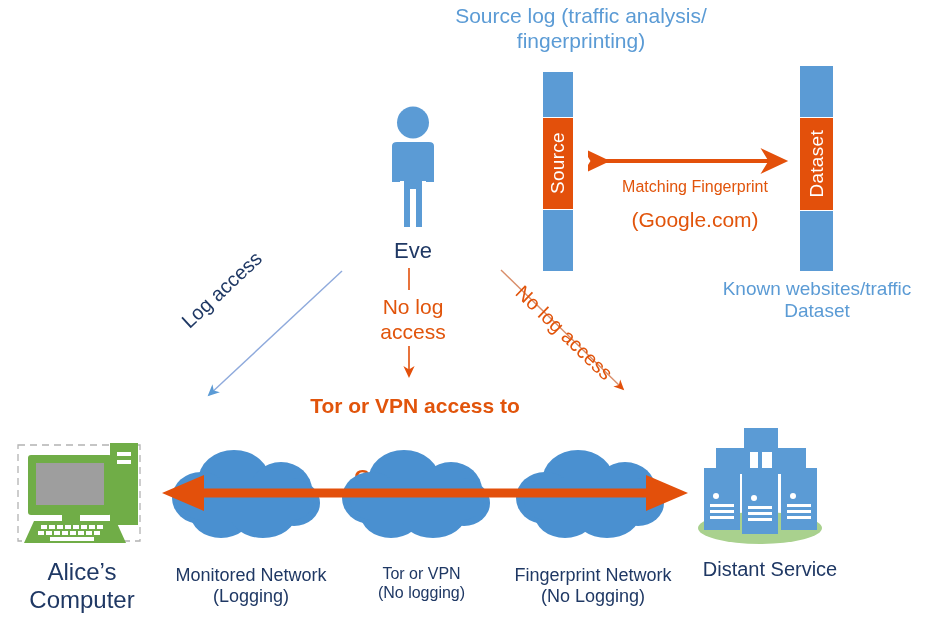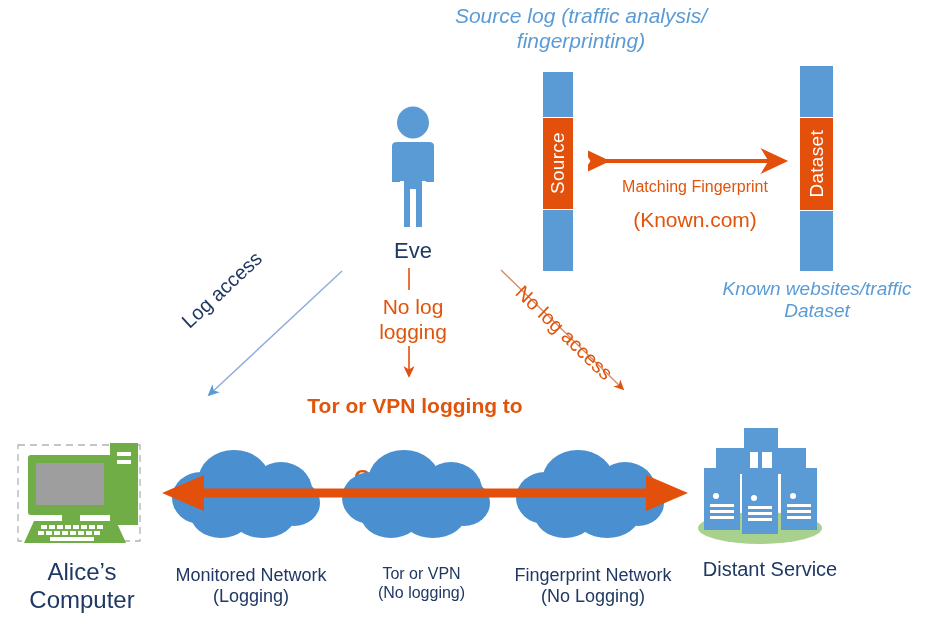--- a/index.html
+++ b/index.html
@@ -2,21 +2,21 @@
 <html><head>
 <meta charset="utf-8">
 <style>
   html,body{margin:0;padding:0;background:#ffffff;}
   body{width:951px;height:627px;position:relative;overflow:hidden;
        font-family:"Liberation Sans","DejaVu Sans",sans-serif;}
   .abs{position:absolute;}
   .txt{position:absolute;text-align:center;line-height:1.18;white-space:pre-line;}
 
   
-  .t-lightblue{color:#5B9BD5;font-style:italic;}
+  .t-lightblue{color:#5B9BD5;}
   .t-darkblue{color:#1F3864;}
   .t-orange{color:#E1540B;}
   .t-orange-bold{color:#E1540B;font-weight:bold;}
 
   
   .bar{position:absolute;background:#5B9BD5;}
   .bar-seg{position:absolute;background:#E3500B;display:flex;align-items:center;justify-content:center;}
   .bar-seg span{color:#ffffff;font-size:19px;
       writing-mode:vertical-rl;text-orientation:mixed;transform:rotate(180deg);
       letter-spacing:.3px;}
@@ -56,21 +56,21 @@
       <path d="M0,0.4 L6.6,3.5 L0,6.6 L1.9,3.5 Z" fill="#E3500B"></path>
     </marker>
     <marker id="arrHeadL" markerWidth="7" markerHeight="7" refX="5.6" refY="3.5" orient="auto">
       <path d="M0,0.4 L6.6,3.5 L0,6.6 L1.9,3.5 Z" fill="#E3500B"></path>
     </marker>
   </defs>
   <line x1="18" y1="21" x2="196" y2="21" stroke="#E3500B" stroke-width="4.2" marker-end="url(#arrHeadR)" marker-start="url(#arrHeadL)"></line>
 </svg>
 
 <div class="txt t-orange" style="left:565px;top:178px;width:260px;font-size:16px;">Matching Fingerprint</div>
-<div class="txt t-orange" style="left:565px;top:208px;width:260px;font-size:21px;">(Known.com)</div>
+<div class="txt t-orange" style="left:565px;top:208px;width:260px;font-size:21px;">(Google.com)</div>
 
 <div class="txt t-lightblue" style="left:683px;top:278px;width:268px;font-size:19px;">Known websites/traffic
 Dataset</div>
 
 <svg class="abs" style="left:378px;top:105px;" width="70" height="130" viewBox="0 0 70 130">
   <circle cx="35" cy="17.5" r="16" fill="#5B9BD5"></circle>
   <path d="M14 41 Q14 37 19 37 L51 37 Q56 37 56 41 L56 76 L44 76 L44 122 L38 122 L38 84 L32 84 L32 122 L26 122 L26 76 L14 76 Z" fill="#5B9BD5"></path>
   <rect x="14" y="41" width="8" height="36" fill="#5B9BD5"></rect>
   <rect x="48" y="41" width="8" height="36" fill="#5B9BD5"></rect>
 </svg>
@@ -80,42 +80,42 @@
   <defs>
     <marker id="arrBlue" markerWidth="9" markerHeight="9" refX="7" refY="4.5" orient="auto">
       <path d="M0,0.6 L8.4,4.5 L0,8.4 L2.4,4.5 Z" fill="#5B9BD5"></path>
     </marker>
   </defs>
   <line x1="157" y1="6" x2="24" y2="130" stroke="#8FAADC" stroke-width="1.4" marker-end="url(#arrBlue)"></line>
 </svg>
 <div class="rot t-darkblue" style="left:222px;top:290px;font-size:20px;transform:rotate(-43deg) translate(-50%,-50%);">Log access</div>
 
 <div class="txt t-orange" style="left:348px;top:295px;width:130px;font-size:21px;">No log
-logging</div>
+access</div>
 <svg class="abs" style="left:398px;top:268px;" width="22" height="122" viewBox="0 0 22 122">
   <defs>
     <marker id="arrOrDn" markerWidth="8" markerHeight="8" refX="6.2" refY="4" orient="auto">
       <path d="M0,0.5 L7.4,4 L0,7.5 L2.1,4 Z" fill="#E3500B"></path>
     </marker>
   </defs>
   <line x1="11" y1="0" x2="11" y2="22" stroke="#E3500B" stroke-width="1.6"></line>
   <line x1="11" y1="78" x2="11" y2="108" stroke="#E3500B" stroke-width="1.6" marker-end="url(#arrOrDn)"></line>
 </svg>
 
 <svg class="abs" style="left:495px;top:263px;" width="155" height="145" viewBox="0 0 155 145">
   <defs>
     <marker id="arrOr2" markerWidth="8" markerHeight="8" refX="6.2" refY="4" orient="auto">
       <path d="M0,0.5 L7.4,4 L0,7.5 L2.1,4 Z" fill="#E3500B"></path>
     </marker>
   </defs>
   <line x1="6" y1="7" x2="128" y2="126" stroke="#D98E6A" stroke-width="1.4" marker-end="url(#arrOr2)"></line>
 </svg>
 <div class="rot t-orange" style="left:564px;top:333px;font-size:20px;transform:rotate(44deg) translate(-50%,-50%);">No log access</div>
 
-<div class="txt t-orange-bold" style="left:280px;top:394px;width:270px;font-size:21px;">Tor or VPN logging to</div>
+<div class="txt t-orange-bold" style="left:280px;top:394px;width:270px;font-size:21px;">Tor or VPN access to</div>
 <div class="txt t-orange-bold" style="left:280px;top:421px;width:270px;font-size:21px;margin-top:44px;">Google.com</div>
 
 <div class="cloud" style="left:172px;top:448px;width:152px;height:92px;">
   <div class="puff" style="left:26px;top:2px;width:72px;height:62px;"></div>
   <div class="puff" style="left:0px;top:24px;width:58px;height:52px;"></div>
   <div class="puff" style="left:78px;top:14px;width:62px;height:56px;"></div>
   <div class="puff" style="left:96px;top:32px;width:52px;height:46px;"></div>
   <div class="puff" style="left:18px;top:40px;width:62px;height:50px;"></div>
   <div class="puff" style="left:58px;top:42px;width:66px;height:48px;"></div>
   <div class="puff" style="left:8px;top:30px;width:134px;height:42px;border-radius:30px;"></div>

